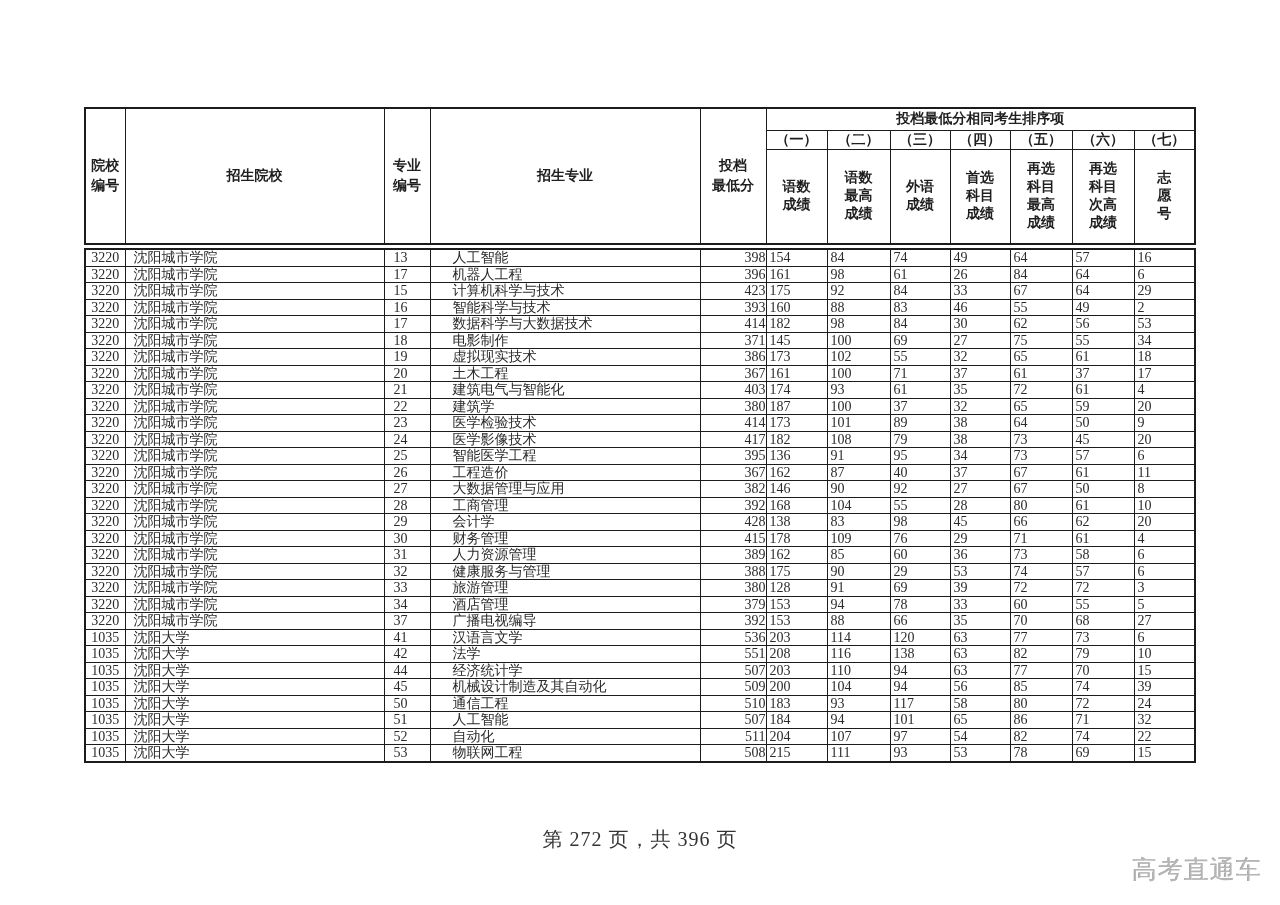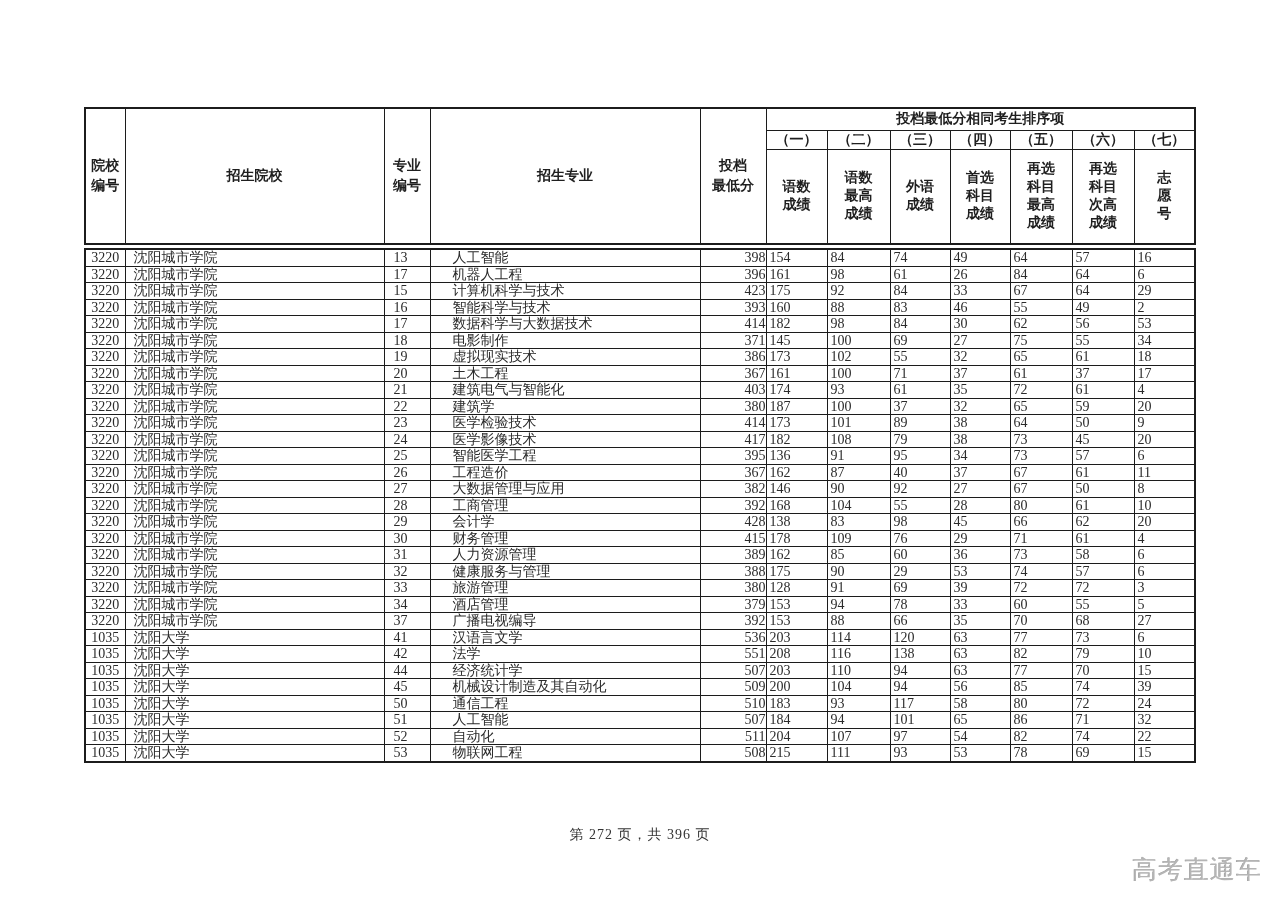--- a/index.html
+++ b/index.html
@@ -42,21 +42,21 @@
   
   #body-table td:nth-child(1) { text-align:center;margin-top:32px; }
   #body-table td:nth-child(2) { text-align:left; padding-left:8px; }
   #body-table td:nth-child(3) { text-align:left; padding-left:9px; }
   #body-table td:nth-child(4) { text-align:left; padding-left:22px; }
   #body-table td:nth-child(5) { text-align:right; }
   #body-table td:nth-child(n+6) { text-align:left; padding-left:3px; }
 
   .footer {
     position:absolute; left:0; top:826px; width:1280px;
-    text-align:center; font-size:14px; letter-spacing:1px; color:#333;
+    text-align:center; font-size:20px; letter-spacing:1px; color:#333;
   }
   .watermark {
     position:absolute; right:18px; top:853px;
     font-family:"Liberation Sans","DejaVu Sans",sans-serif;
     font-size:25px; font-weight:500; color:#b5b5b5;
     text-shadow:1px 1px 0 #ffffff, -0.5px -0.5px 0 #969696;
     letter-spacing:1px;
   }
 </style>
 </head>

